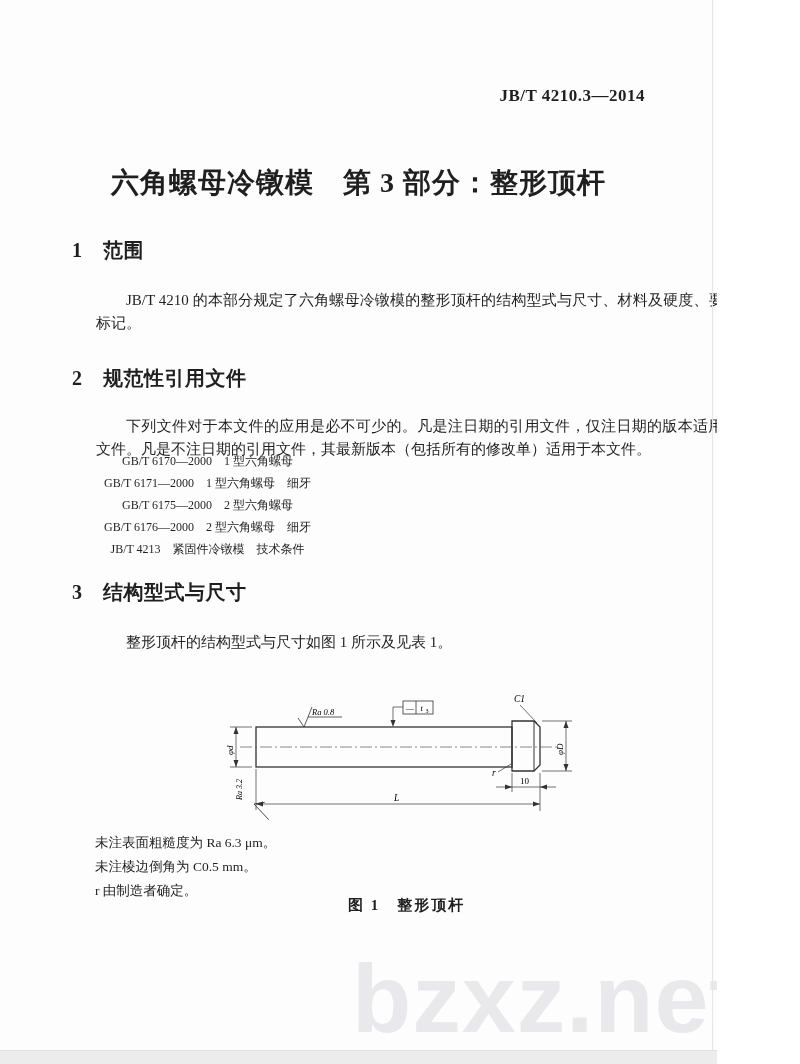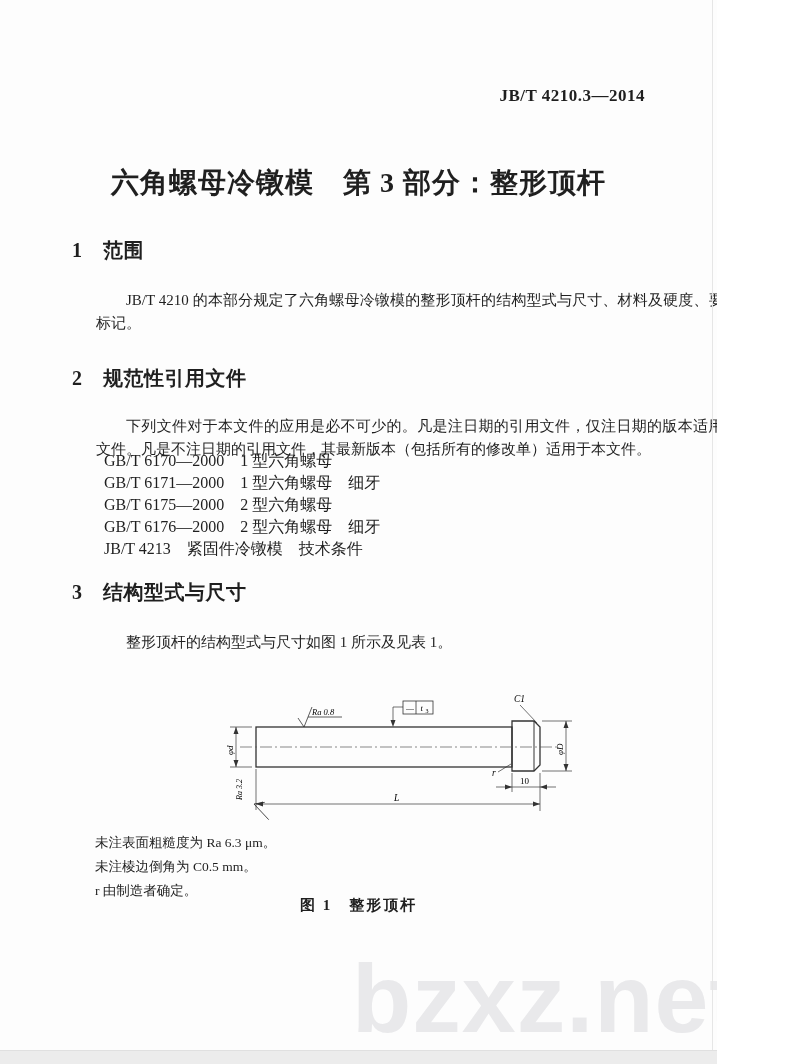--- a/index.html
+++ b/index.html
@@ -9,25 +9,25 @@
     overflow:hidden;
   }
   .page-edge-line{position:absolute;top:0;bottom:0;right:4px;width:1px;background:#e6e6e6;}
   .bottom-strip{position:absolute;left:0;right:0;bottom:0;height:13px;background:#ececec;border-top:1px solid #e0e0e0;}
   .std-num{position:absolute;top:86px;right:72px;font-size:17px;font-weight:bold;letter-spacing:.5px;}
   .doc-title{position:absolute;top:164px;left:0;width:100%;text-align:center;font-size:28px;font-weight:bold;letter-spacing:1px;margin:0;}
   .sec-heading{position:absolute;left:72px;font-size:20px;font-weight:bold;letter-spacing:.5px;}
   .sec1-h{top:237px;} .sec2-h{top:365px;} .sec3-h{top:579px;}
   .body-para{position:absolute;left:72px;width:658px;font-size:15px;line-height:23px;text-indent:2em;text-align:justify;margin-left:24px;}
   .p1a{top:274px;} .p1b{top:322px;} .p2a{top:400px;} .p3a{top:616px;}
-  .ref-list{position:absolute;left:104px;top:450px;font-size:16px;}
+  .ref-list{position:absolute;left:104px;top:450px;font-size:12px;text-align:center;}
   .ref-item{height:22px;line-height:22px;white-space:nowrap;}
   .fig-wrap{position:absolute;left:224px;top:684px;width:362px;height:142px;}
   .fig-notes{position:absolute;left:95px;top:831px;font-size:13.5px;line-height:24px;}
-  .fig-caption{position:absolute;left:0;top:896px;width:100%;text-align:center;font-size:15px;font-weight:bold;letter-spacing:2px;}
+  .fig-caption{position:absolute;left:0;top:896px;width:100%;text-align:center;font-size:15px;font-weight:bold;letter-spacing:2px;padding-left:48px;}
   .watermark{
     position:absolute;left:352px;top:948px;width:448px;
     font-family:"Liberation Sans","DejaVu Sans",sans-serif;
     font-size:97px;font-weight:800;letter-spacing:1px;color:#e9e9eb;
     line-height:1.05;user-select:none;white-space:nowrap;
   }
   svg text{font-family:"Liberation Serif","DejaVu Serif",serif;}
 </style>
 </head>
 <body>

